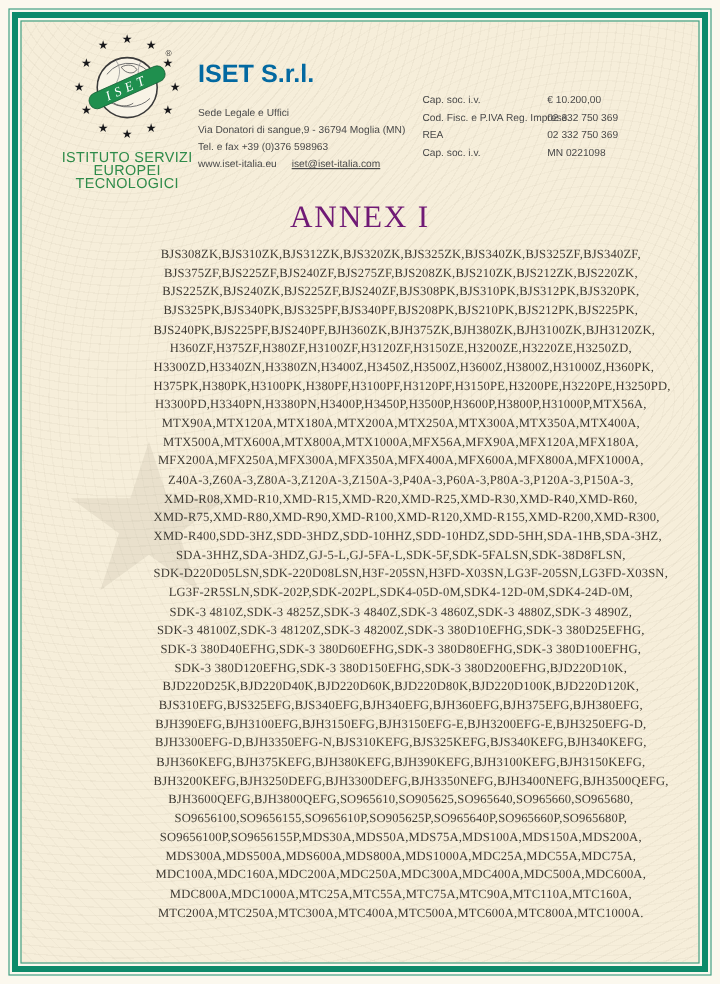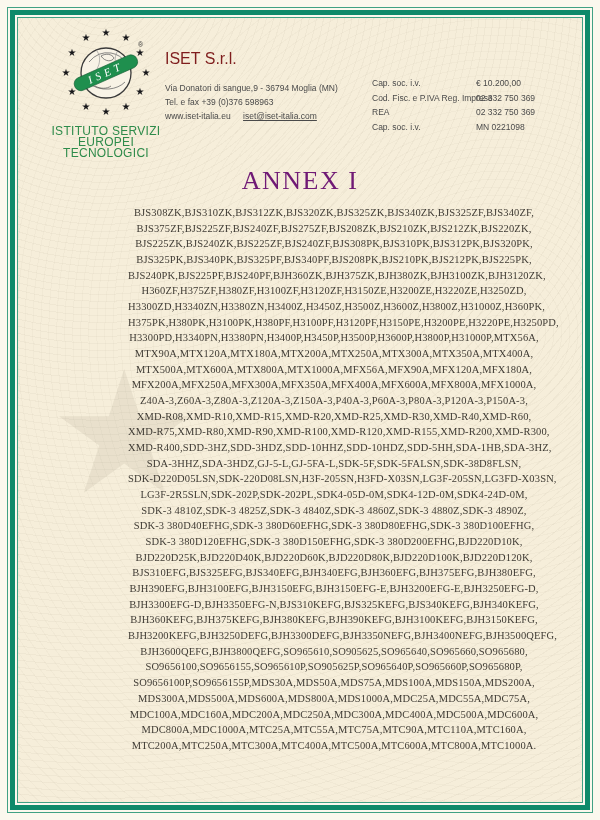--- a/index.html
+++ b/index.html
@@ -30,27 +30,27 @@
   
   .logo-wrap { position:absolute; left:46px; top:26px; width:120px; }
   .logo-svg { display:block; margin:0 auto; }
   .org-name {
     margin-top:2px; text-align:center;
     color:#2e8b4a; font-weight:normal;
     font-size:12px; line-height:11px; letter-spacing:.3px;
   }
 
   .company { position:absolute; left:165px; top:50px; }
-  .company-name { font-size:16px; font-weight:normal; color:#7f1d1d; margin:0 0 13px 0; }
+  .company-name { font-size:21px; font-weight:bold; color:#0369a1; margin:0 0 13px 0; }
   .company-line { font-size:8.5px; color:#4a4a4a; line-height:14px; white-space:nowrap; }
   .site-link { color:#4a4a4a; text-decoration:none; margin-right:10px; }
   .email-link { color:#4a4a4a; text-decoration:underline; }
 
   .registry {
-    position:absolute; left:372px; top:79px;
+    position:absolute; left:352px; top:79px;
     display:grid; grid-template-columns:104px auto;
     row-gap:5.2px; font-size:8.5px; color:#4a4a4a;
   }
   .registry span { white-space:nowrap; line-height:9.5px; }
 
   
   .annex-title {
     position:absolute; top:166px; left:0; width:100%;
     text-align:center;
     font-family:"Liberation Serif", serif;
@@ -106,20 +106,21 @@
       <text x="87" y="21" font-size="7" fill="#333333">®</text>
     </svg>
     <div class="org-name">
       <div>ISTITUTO SERVIZI</div>
       <div>EUROPEI TECNOLOGICI</div>
     </div>
   </div>
 
   <div class="company">
     <h1 class="company-name">ISET S.r.l.</h1>
+    <div class="company-line">Sede Legale e Uffici</div>
     <div class="company-line">Via Donatori di sangue,9 - 36794 Moglia (MN)</div>
     <div class="company-line">Tel. e fax +39 (0)376 598963</div>
     <div class="company-line">
       <a href="#" class="site-link">www.iset-italia.eu</a>
       <a href="#" class="email-link">iset@iset-italia.com</a>
     </div>
   </div>
 
   <div class="registry">
     <span>Cap. soc. i.v.</span>
@@ -148,20 +149,21 @@
       <div class="model-line">MTX500A,MTX600A,MTX800A,MTX1000A,MFX56A,MFX90A,MFX120A,MFX180A,</div>
       <div class="model-line">MFX200A,MFX250A,MFX300A,MFX350A,MFX400A,MFX600A,MFX800A,MFX1000A,</div>
       <div class="model-line">Z40A-3,Z60A-3,Z80A-3,Z120A-3,Z150A-3,P40A-3,P60A-3,P80A-3,P120A-3,P150A-3,</div>
       <div class="model-line">XMD-R08,XMD-R10,XMD-R15,XMD-R20,XMD-R25,XMD-R30,XMD-R40,XMD-R60,</div>
       <div class="model-line">XMD-R75,XMD-R80,XMD-R90,XMD-R100,XMD-R120,XMD-R155,XMD-R200,XMD-R300,</div>
       <div class="model-line">XMD-R400,SDD-3HZ,SDD-3HDZ,SDD-10HHZ,SDD-10HDZ,SDD-5HH,SDA-1HB,SDA-3HZ,</div>
       <div class="model-line">SDA-3HHZ,SDA-3HDZ,GJ-5-L,GJ-5FA-L,SDK-5F,SDK-5FALSN,SDK-38D8FLSN,</div>
       <div class="model-line">SDK-D220D05LSN,SDK-220D08LSN,H3F-205SN,H3FD-X03SN,LG3F-205SN,LG3FD-X03SN,</div>
       <div class="model-line">LG3F-2R5SLN,SDK-202P,SDK-202PL,SDK4-05D-0M,SDK4-12D-0M,SDK4-24D-0M,</div>
       <div class="model-line">SDK-3 4810Z,SDK-3 4825Z,SDK-3 4840Z,SDK-3 4860Z,SDK-3 4880Z,SDK-3 4890Z,</div>
+      <div class="model-line">SDK-3 48100Z,SDK-3 48120Z,SDK-3 48200Z,SDK-3 380D10EFHG,SDK-3 380D25EFHG,</div>
       <div class="model-line">SDK-3 380D40EFHG,SDK-3 380D60EFHG,SDK-3 380D80EFHG,SDK-3 380D100EFHG,</div>
       <div class="model-line">SDK-3 380D120EFHG,SDK-3 380D150EFHG,SDK-3 380D200EFHG,BJD220D10K,</div>
       <div class="model-line">BJD220D25K,BJD220D40K,BJD220D60K,BJD220D80K,BJD220D100K,BJD220D120K,</div>
       <div class="model-line">BJS310EFG,BJS325EFG,BJS340EFG,BJH340EFG,BJH360EFG,BJH375EFG,BJH380EFG,</div>
       <div class="model-line">BJH390EFG,BJH3100EFG,BJH3150EFG,BJH3150EFG-E,BJH3200EFG-E,BJH3250EFG-D,</div>
       <div class="model-line">BJH3300EFG-D,BJH3350EFG-N,BJS310KEFG,BJS325KEFG,BJS340KEFG,BJH340KEFG,</div>
       <div class="model-line">BJH360KEFG,BJH375KEFG,BJH380KEFG,BJH390KEFG,BJH3100KEFG,BJH3150KEFG,</div>
       <div class="model-line">BJH3200KEFG,BJH3250DEFG,BJH3300DEFG,BJH3350NEFG,BJH3400NEFG,BJH3500QEFG,</div>
       <div class="model-line">BJH3600QEFG,BJH3800QEFG,SO965610,SO905625,SO965640,SO965660,SO965680,</div>
       <div class="model-line">SO9656100,SO9656155,SO965610P,SO905625P,SO965640P,SO965660P,SO965680P,</div>

